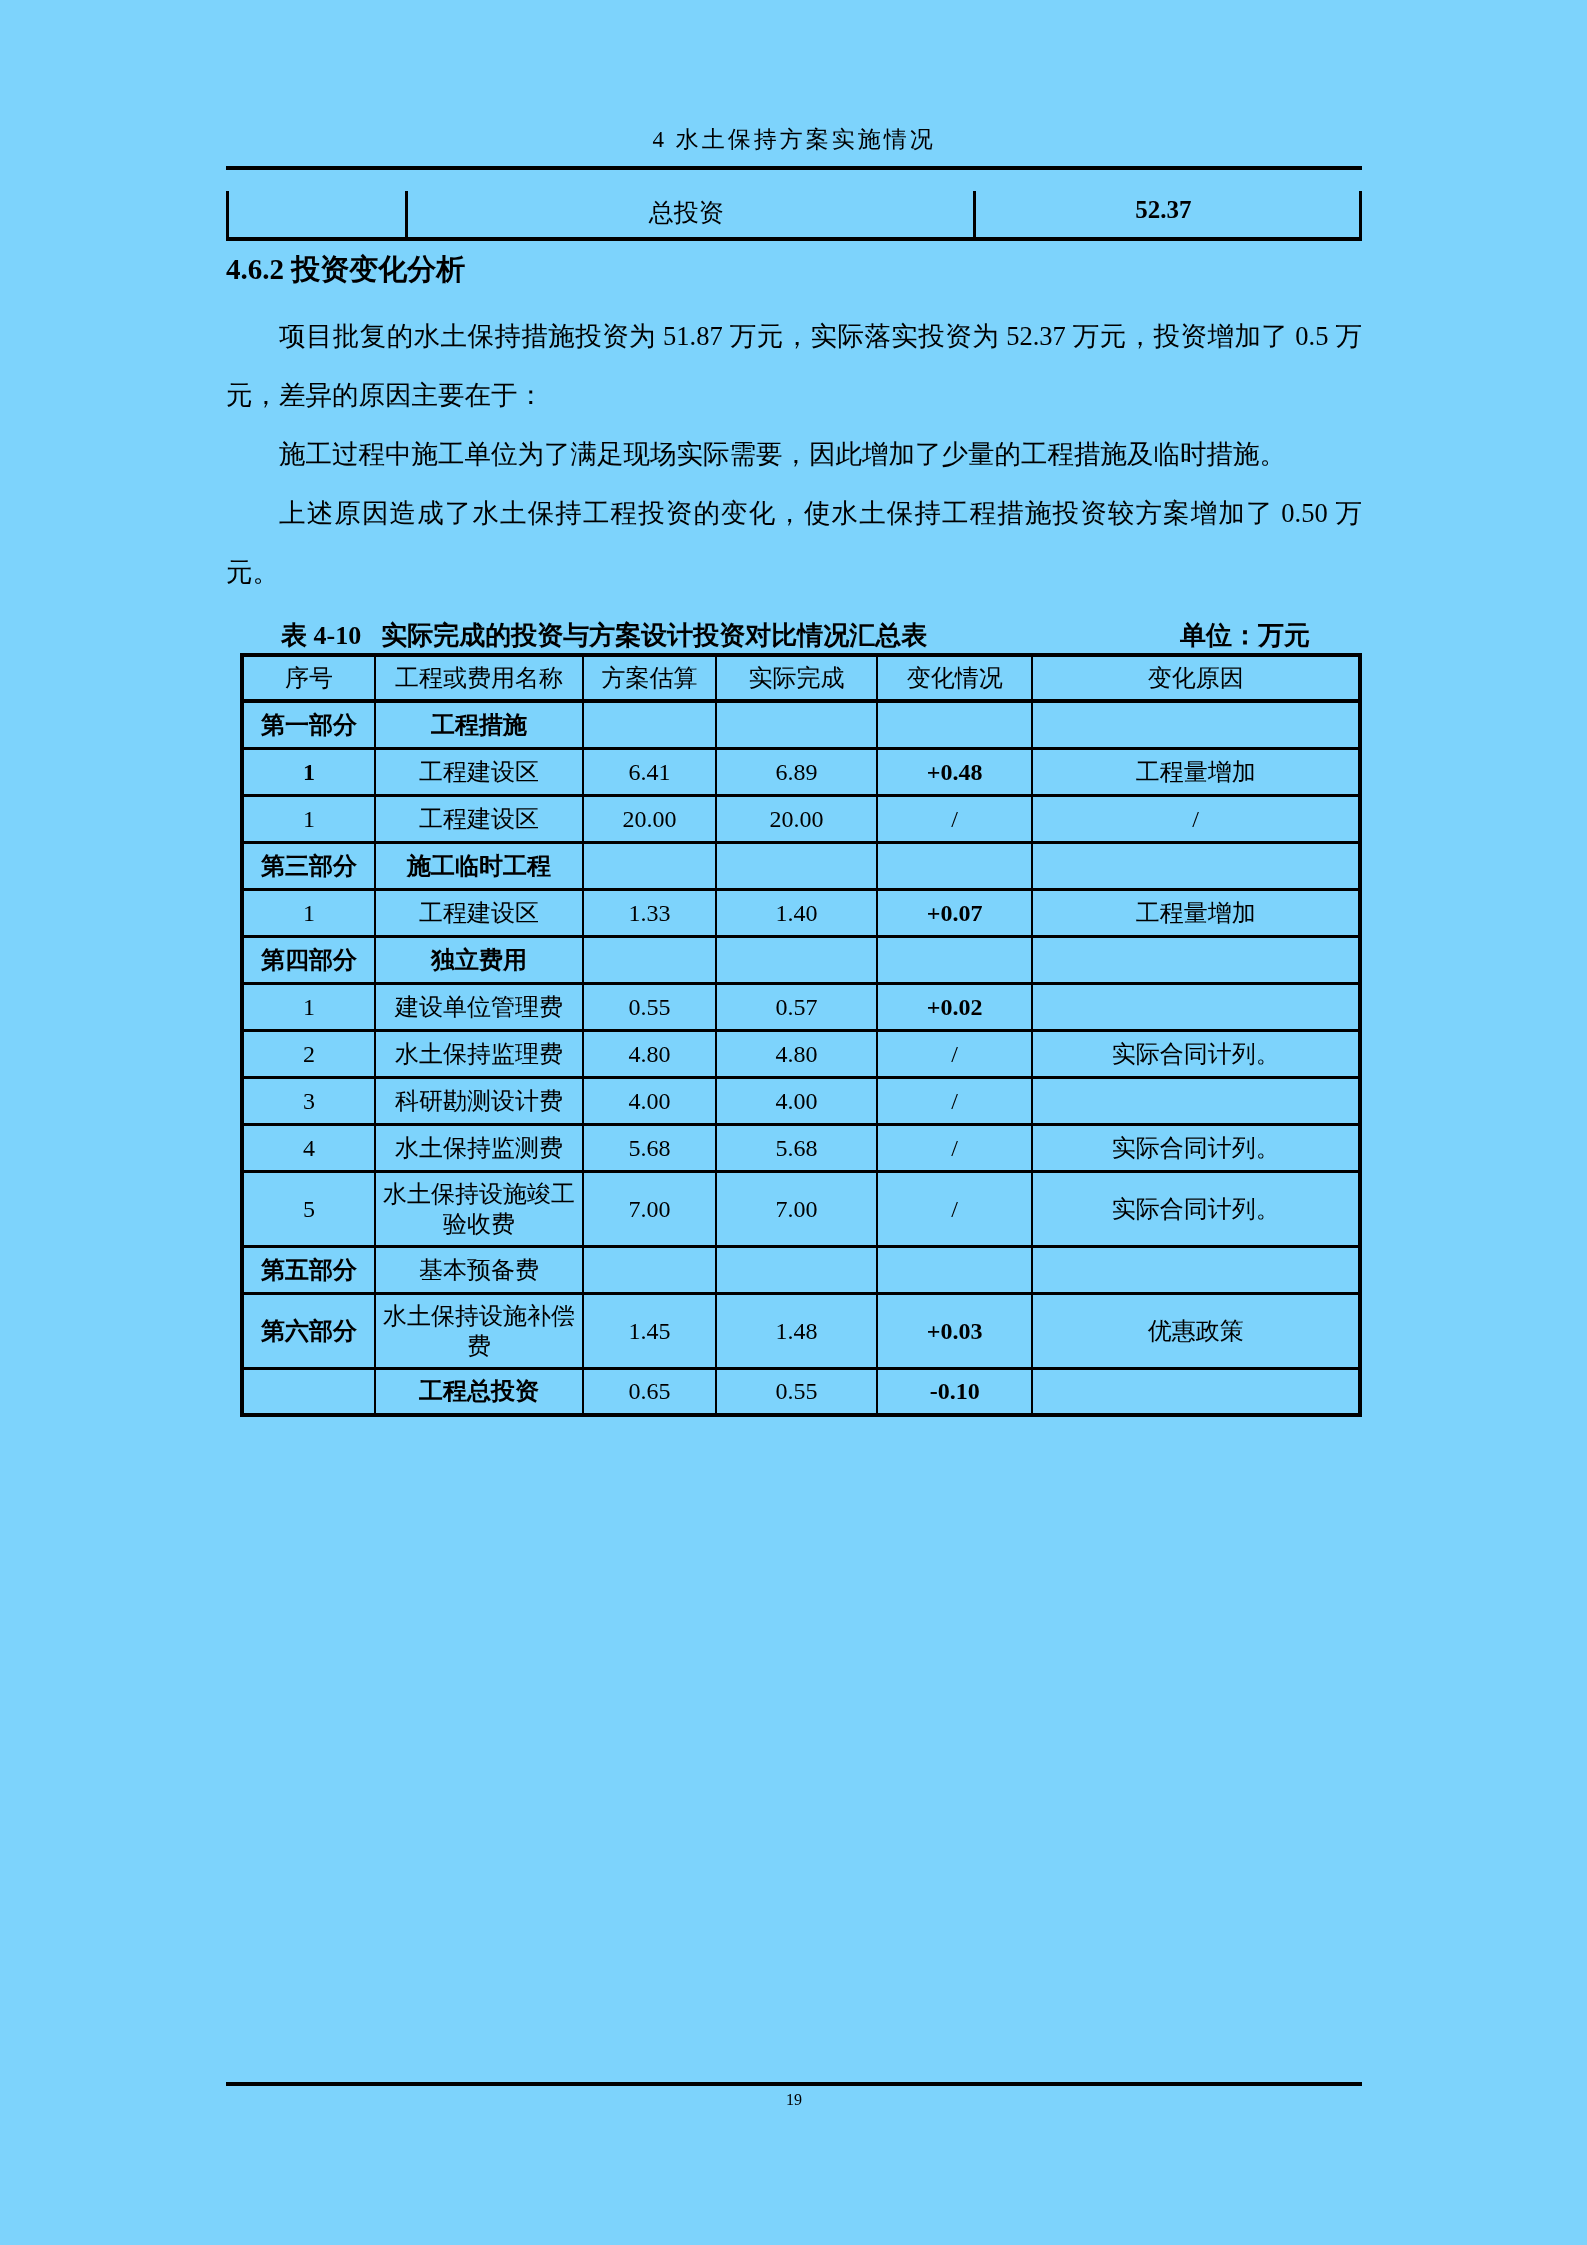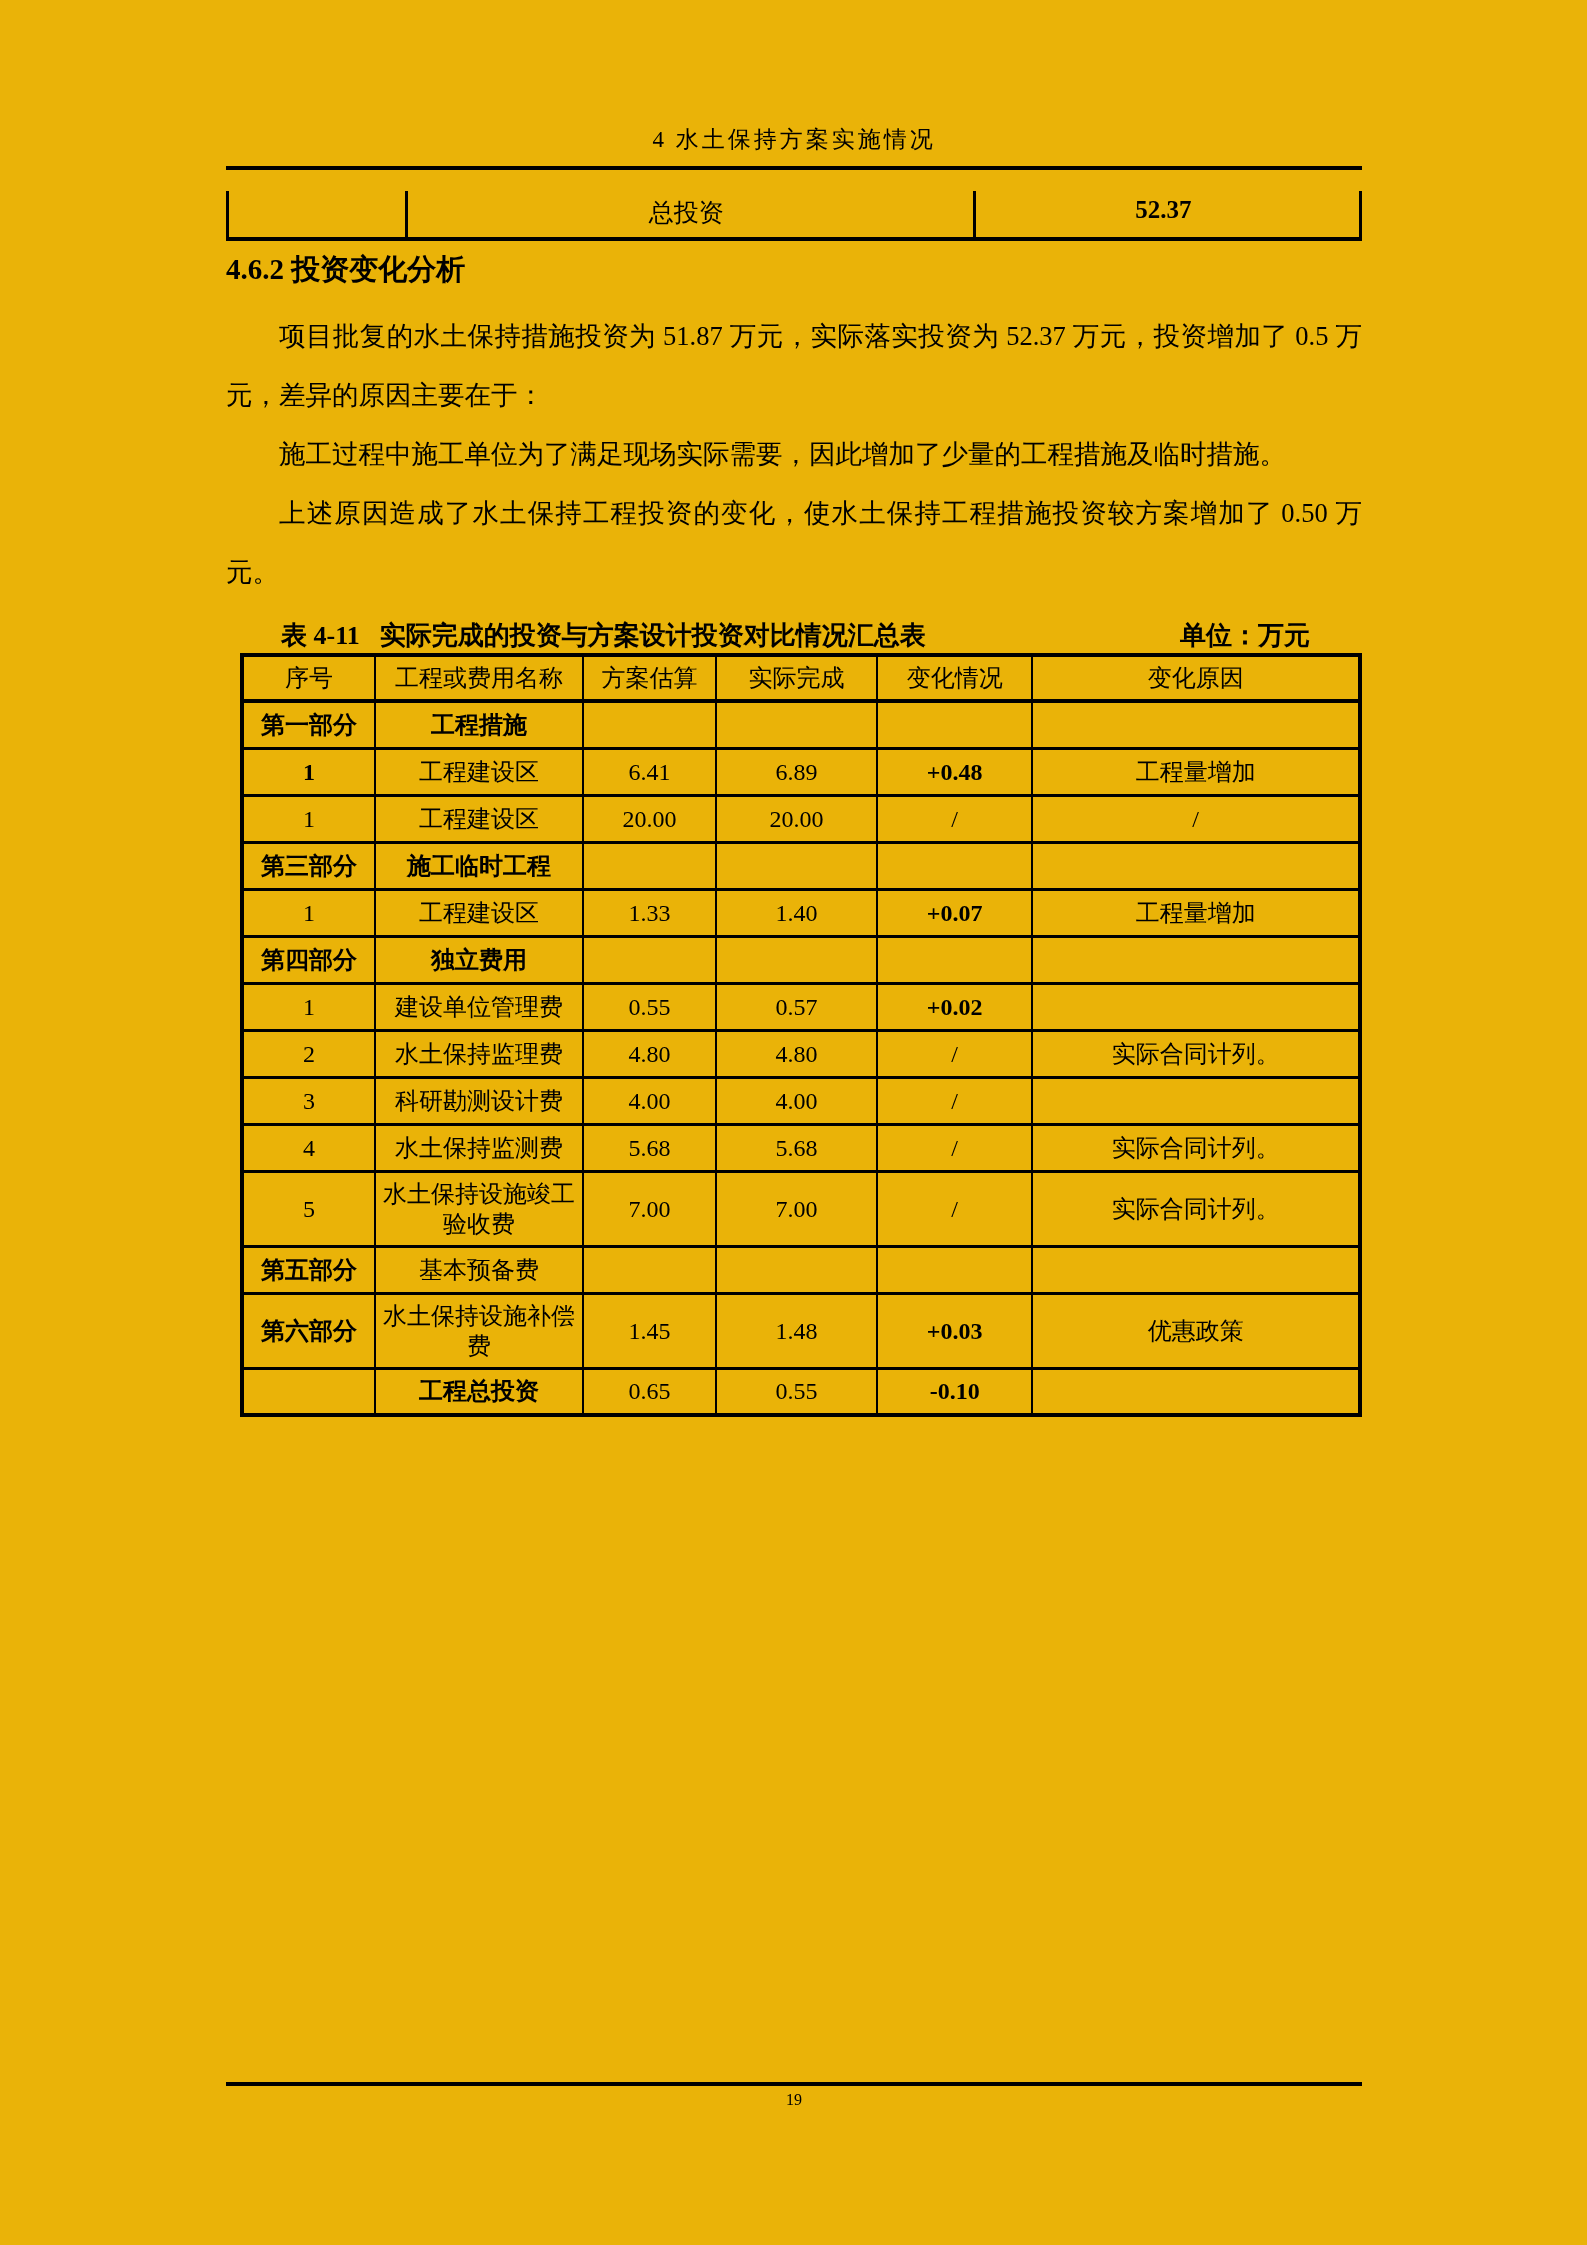--- a/index.html
+++ b/index.html
@@ -1,19 +1,19 @@
 <!DOCTYPE html>
 <html><head>
 <meta charset="utf-8">
 <style>
   html,body { margin:0; padding:0; background:#ffffff; }
   .page {
     position:relative;
     width:1587px; height:2245px;
-    background:#eab308; color:#000;
+    background:#7dd3fc; color:#000;
     font-family:"Liberation Serif", serif;
     overflow:hidden;
   }
   .content { position:absolute; left:226px; top:0; width:1136px; }
 
   
   .doc-header { padding-top:124px; text-align:center; }
   .doc-header-title { font-size:23px; letter-spacing:3px; }
   .header-rule { border-bottom:4px solid #000; margin-top:11px; }
 
@@ -80,21 +80,21 @@
 
     <div class="section-heading">4.6.2 投资变化分析</div>
 
     <div class="body-text">
       <p>项目批复的水土保持措施投资为 51.87 万元，实际落实投资为 52.37 万元，投资增加了 0.5 万元，差异的原因主要在于：</p>
       <p>施工过程中施工单位为了满足现场实际需要，因此增加了少量的工程措施及临时措施。</p>
       <p>上述原因造成了水土保持工程投资的变化，使水土保持工程措施投资较方案增加了 0.50 万元。</p>
     </div>
 
     <div class="table-caption">
-      <span class="cap-label">表 4-11</span>
+      <span class="cap-label">表 4-10</span>
       <span class="cap-title">实际完成的投资与方案设计投资对比情况汇总表</span>
       <span class="cap-unit">单位：万元</span>
     </div>
 
     <table class="cmp">
       <colgroup>
           <col style="width: 11.9%;">
           <col style="width: 18.6%;">
           <col style="width: 11.9%;">
           <col style="width: 14.4%;">

